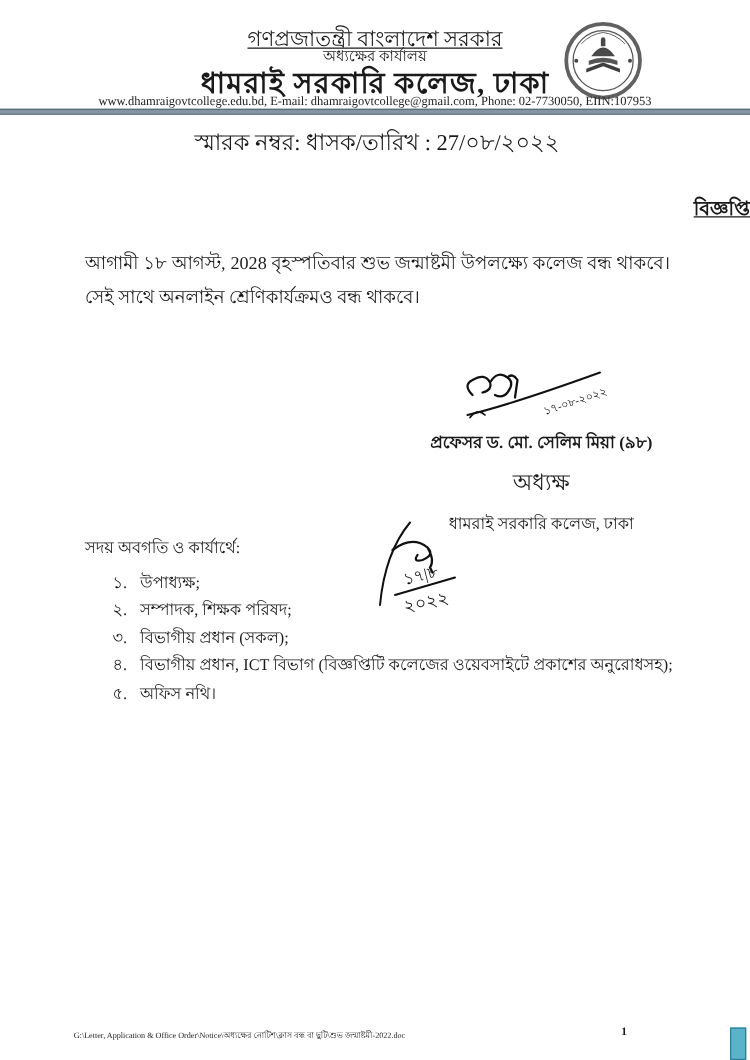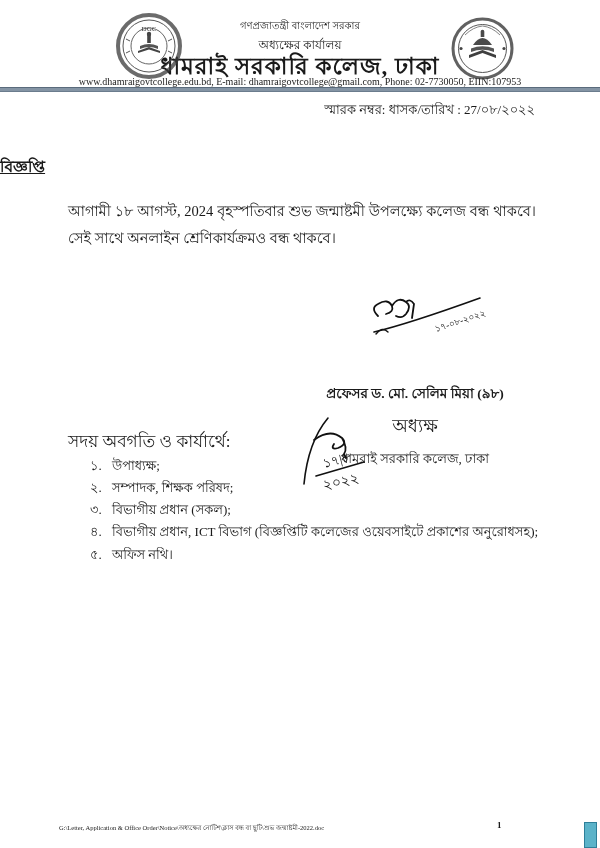--- a/index.html
+++ b/index.html
@@ -9,58 +9,58 @@
     position: relative;
     width: 600px;
     height: 848px;
     margin: 0 auto;
     background: #ffffff;
     overflow: hidden;
   }
 
   
   .letterhead { position: absolute; top: 0; left: 0; width: 100%; text-align: center; }
-  .govt-line   { position: absolute; top: 18px;  left: 0; width: 100%; font-size: 10px; }
+  .govt-line   { position: absolute; top: 18px;  left: 0; width: 100%; font-size: 17px; text-decoration: underline; }
   .office-line { position: absolute; top: 36px;  left: 0; width: 100%; font-size: 12px; }
   .college-name{ position: absolute; top: 48px;  left: 0; width: 100%; font-size: 23px; font-weight: bold; letter-spacing: 1px; }
   .contact-line{ position: absolute; top: 76px;  left: 0; width: 100%; font-size: 10px; font-family: Liberation Serif, serif; color:#222; }
 
   .logo { position: absolute; }
   .logo-left  { top: 13px; left: 116px; width: 66px; height: 66px; }
   .logo-right { top: 17px; left: 451px; width: 63px; height: 63px; }
 
   .header-rule {
     position: absolute; top: 87px; left: 0; width: 600px; height: 5px;
     background: #8494a4;
     border-top: 1.5px solid #5a6b7c;
     border-bottom: 1.5px solid #6b7c8d;
   }
 
   
-  .memo-row { position: absolute; top: 100px; left: 68px; width: 467px; display: flex; justify-content: flex-end; font-size: 13px; }
+  .memo-row { position: absolute; top: 100px; left: 68px; width: 467px; display: flex; justify-content: center; font-size: 18px; }
 
   
   .notice-title {
     position: absolute; top: 155px; left: 0; width: 100%;
-    text-align: left; font-size: 15.5px; font-weight: bold; text-decoration: underline;
+    text-align: right; font-size: 15.5px; font-weight: bold; text-decoration: underline;
   }
   .notice-body {
     position: absolute; top: 198px; left: 68px; width: 468px;
     font-size: 14.5px; line-height: 1.85; text-align: justify;
   }
 
   
   .sig1 { position: absolute; top: 288px; left: 348px; width: 140px; height: 62px; }
-  .signatory { position: absolute; top: 343px; left: 300px; width: 230px; text-align: center; margin-top: 40px; }
+  .signatory { position: absolute; top: 343px; left: 318px; width: 230px; text-align: center; }
   .signatory .name { font-size: 13.5px; font-weight: bold; }
   .signatory .designation { font-size: 18px; margin-top: 6px; }
   .signatory .organization { font-size: 13px; margin-top: 6px; }
 
   
-  .dist-heading { position: absolute; top: 428px; left: 68px; font-size: 17px; text-align: center; }
+  .dist-heading { position: absolute; top: 428px; left: 68px; font-size: 13px; text-align: center; }
   .sig2 { position: absolute; top: 414px; left: 290px; width: 85px; height: 82px; }
   .dist-list { position: absolute; top: 459px; left: 90px; width: 460px; }
   .dist-item { display: flex; font-size: 13px; margin-bottom: 8.5px; line-height: 1.05; }
   .dist-item .no { width: 22px; flex: 0 0 22px; }
 
   
   .footer-path { position: absolute; top: 823px; left: 59px; font-size: 6.5px; color: #222; }
   .footer-page { position: absolute; top: 820px; left: 497px; font-size: 9px; font-weight: bold; }
 
   .scroll-thumb {
@@ -75,33 +75,20 @@
 
 <div class="page">
 
   <div class="letterhead">
     <div class="govt-line">গণপ্রজাতন্ত্রী বাংলাদেশ সরকার</div>
     <div class="office-line">অধ্যক্ষের কার্যালয়</div>
     <div class="college-name">ধামরাই সরকারি কলেজ, ঢাকা</div>
     <div class="contact-line">www.dhamraigovtcollege.edu.bd, E-mail: dhamraigovtcollege@gmail.com, Phone: 02-7730050, EIIN:107953</div>
   </div>
 
-  <div class="logo logo-left">
-    <svg width="66" height="66" viewBox="0 0 66 66">
-      <circle cx="33" cy="33" r="31" fill="none" stroke="#3a3a3a" stroke-width="4" opacity="0.75"></circle>
-      <circle cx="33" cy="33" r="26" fill="none" stroke="#555" stroke-width="1"></circle>
-      <circle cx="33" cy="33" r="18" fill="none" stroke="#666" stroke-width="1"></circle>
-      <text x="33" y="18" font-size="7" text-anchor="middle" fill="#333">DGC</text>
-      <path d="M22 38 L33 34 L44 38 L44 40 L33 36.5 L22 40 Z" fill="#444"></path>
-      <path d="M24 33 Q33 29 42 33 L42 36 Q33 32 24 36 Z" fill="#555"></path>
-      <rect x="31.2" y="22" width="3.6" height="8" fill="#444"></rect>
-      <circle cx="33" cy="21" r="2.2" fill="#444"></circle>
-      <path d="M10 26 L14 28 M10 40 L14 38 M56 26 L52 28 M56 40 L52 38" stroke="#555" stroke-width="1"></path>
-    </svg>
-  </div>
 
   <div class="logo logo-right">
     <svg width="63" height="63" viewBox="0 0 63 63">
       <circle cx="31.5" cy="31.5" r="29.5" fill="none" stroke="#3a3a3a" stroke-width="3" opacity="0.8"></circle>
       <circle cx="31.5" cy="31.5" r="24" fill="none" stroke="#555" stroke-width="1"></circle>
       <circle cx="10" cy="31.5" r="1.6" fill="#444"></circle>
       <circle cx="53" cy="31.5" r="1.6" fill="#444"></circle>
       <path d="M22 28 Q31.5 14 41 28 Z" fill="#4a4a4a"></path>
       <rect x="29.7" y="15" width="3.6" height="5" fill="#4a4a4a"></rect>
       <circle cx="31.5" cy="14.5" r="1.8" fill="#4a4a4a"></circle>
@@ -112,21 +99,21 @@
   </div>
 
   <div class="header-rule"></div>
 
   <div class="memo-row">
     <span>স্মারক নম্বর: ধাসক/</span>
     <span>তারিখ : 27/০৮/২০২২</span>
   </div>
 
   <div class="notice-title">বিজ্ঞপ্তি</div>
-  <div class="notice-body">আগামী ১৮ আগস্ট, 2024 বৃহস্পতিবার শুভ জন্মাষ্টমী উপলক্ষ্যে কলেজ বন্ধ থাকবে। সেই সাথে অনলাইন শ্রেণিকার্যক্রমও বন্ধ থাকবে।</div>
+  <div class="notice-body">আগামী ১৮ আগস্ট, 2028 বৃহস্পতিবার শুভ জন্মাষ্টমী উপলক্ষ্যে কলেজ বন্ধ থাকবে। সেই সাথে অনলাইন শ্রেণিকার্যক্রমও বন্ধ থাকবে।</div>
 
   <div class="sig1">
     <svg width="140" height="62" viewBox="0 0 140 62">
       <path d="M30 28 Q22 20 30 16 Q40 10 44 18 Q46 24 38 26 M44 18 Q50 8 58 14 Q64 18 58 26 Q54 31 48 28 M58 14 Q62 10 66 16 L64 30" fill="none" stroke="#111" stroke-width="1.8" stroke-linecap="round"></path>
       <path d="M26 44 Q60 36 132 10" fill="none" stroke="#111" stroke-width="1.6" stroke-linecap="round"></path>
       <path d="M28 46 Q34 38 40 44" fill="none" stroke="#111" stroke-width="1.4" stroke-linecap="round"></path>
       <text x="88" y="44" font-size="9" fill="#111" transform="rotate(-18 88 44)">১৭-০৮-২০২২</text>
     </svg>
   </div>
 

